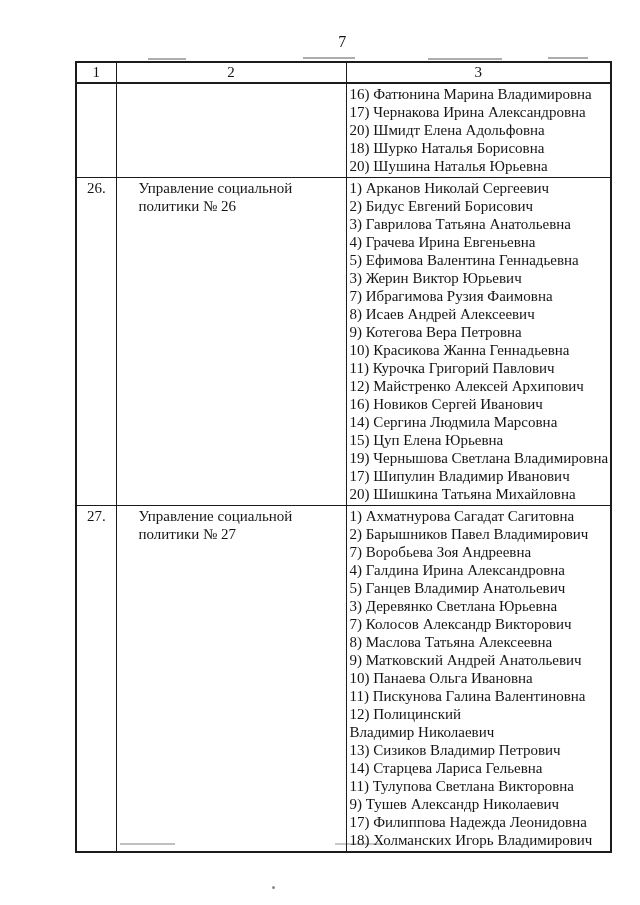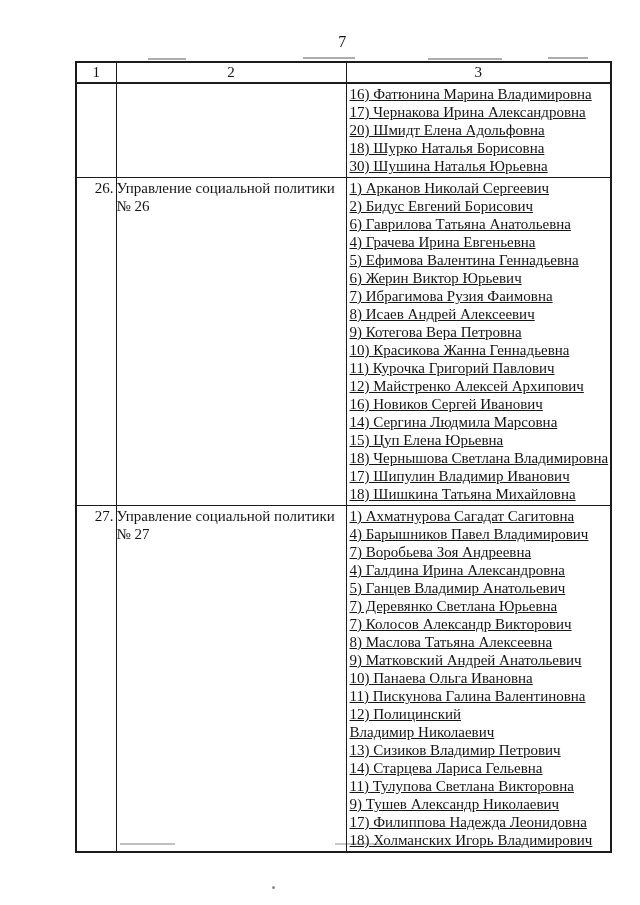--- a/index.html
+++ b/index.html
@@ -48,31 +48,30 @@
     vertical-align: middle;
     border-bottom: 2px solid #1b1b1b;
   }
   tbody td {
     vertical-align: top;
     font-size: 15px;
     line-height: 18px;
     padding: 1px 2px 2px 2px;
   }
   td.col-num {
-    text-align: right;
+    text-align: center;
     padding-top: 1px;
   }
   td.col-org {
-    padding-left: 0;
+    padding-left: 22px;
     padding-right: 10px;
   }
   td.col-names {
     padding-left: 3px;
     padding-right: 7px;
-    text-decoration: underline;
   }
   .name-line {
     height: 18px;
     white-space: nowrap;
   }
   
   .artifact {
     position: absolute;
     height: 2px;
     background: #4a4a4a;
@@ -121,57 +120,57 @@
   </thead>
   <tbody>
       <tr>
         <td class="col-num"></td>
         <td class="col-org"></td>
         <td class="col-names">
           <div class="name-line">16) Фатюнина Марина Владимировна</div>
           <div class="name-line">17) Чернакова Ирина Александровна</div>
           <div class="name-line">20) Шмидт Елена Адольфовна</div>
           <div class="name-line">18) Шурко Наталья Борисовна</div>
-          <div class="name-line">30) Шушина Наталья Юрьевна</div>
+          <div class="name-line">20) Шушина Наталья Юрьевна</div>
         </td>
       </tr>
       <tr>
         <td class="col-num">26.</td>
         <td class="col-org">Управление социальной политики № 26</td>
         <td class="col-names">
           <div class="name-line">1) Арканов Николай Сергеевич</div>
           <div class="name-line">2) Бидус Евгений Борисович</div>
-          <div class="name-line">6) Гаврилова Татьяна Анатольевна</div>
+          <div class="name-line">3) Гаврилова Татьяна Анатольевна</div>
           <div class="name-line">4) Грачева Ирина Евгеньевна</div>
           <div class="name-line">5) Ефимова Валентина Геннадьевна</div>
-          <div class="name-line">6) Жерин Виктор Юрьевич</div>
+          <div class="name-line">3) Жерин Виктор Юрьевич</div>
           <div class="name-line">7) Ибрагимова Рузия Фаимовна</div>
           <div class="name-line">8) Исаев Андрей Алексеевич</div>
           <div class="name-line">9) Котегова Вера Петровна</div>
           <div class="name-line">10) Красикова Жанна Геннадьевна</div>
           <div class="name-line">11) Курочка Григорий Павлович</div>
           <div class="name-line">12) Майстренко Алексей Архипович</div>
           <div class="name-line">16) Новиков Сергей Иванович</div>
           <div class="name-line">14) Сергина Людмила Марсовна</div>
           <div class="name-line">15) Цуп Елена Юрьевна</div>
-          <div class="name-line">18) Чернышова Светлана Владимировна</div>
+          <div class="name-line">19) Чернышова Светлана Владимировна</div>
           <div class="name-line">17) Шипулин Владимир Иванович</div>
-          <div class="name-line">18) Шишкина Татьяна Михайловна</div>
+          <div class="name-line">20) Шишкина Татьяна Михайловна</div>
         </td>
       </tr>
       <tr>
         <td class="col-num">27.</td>
         <td class="col-org">Управление социальной политики № 27</td>
         <td class="col-names">
           <div class="name-line">1) Ахматнурова Сагадат Сагитовна</div>
-          <div class="name-line">4) Барышников Павел Владимирович</div>
+          <div class="name-line">2) Барышников Павел Владимирович</div>
           <div class="name-line">7) Воробьева Зоя Андреевна</div>
           <div class="name-line">4) Галдина Ирина Александровна</div>
           <div class="name-line">5) Ганцев Владимир Анатольевич</div>
-          <div class="name-line">7) Деревянко Светлана Юрьевна</div>
+          <div class="name-line">3) Деревянко Светлана Юрьевна</div>
           <div class="name-line">7) Колосов Александр Викторович</div>
           <div class="name-line">8) Маслова Татьяна Алексеевна</div>
           <div class="name-line">9) Матковский Андрей Анатольевич</div>
           <div class="name-line">10) Панаева Ольга Ивановна</div>
           <div class="name-line">11) Пискунова Галина Валентиновна</div>
           <div class="name-line">12) Полицинский</div>
           <div class="name-line">Владимир Николаевич</div>
           <div class="name-line">13) Сизиков Владимир Петрович</div>
           <div class="name-line">14) Старцева Лариса Гельевна</div>
           <div class="name-line">11) Тулупова Светлана Викторовна</div>

